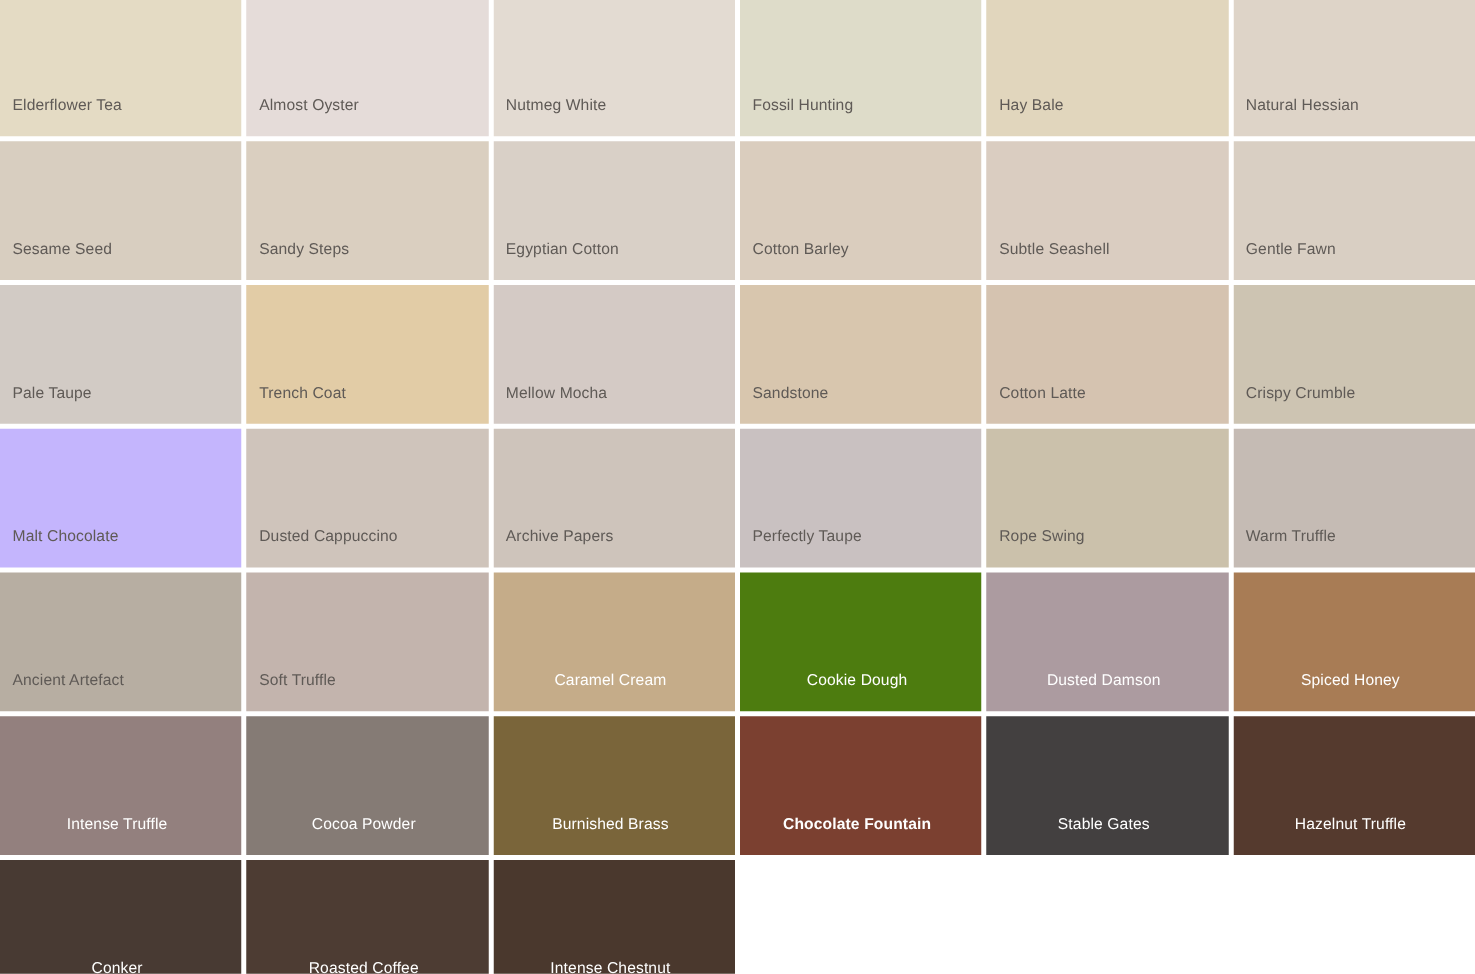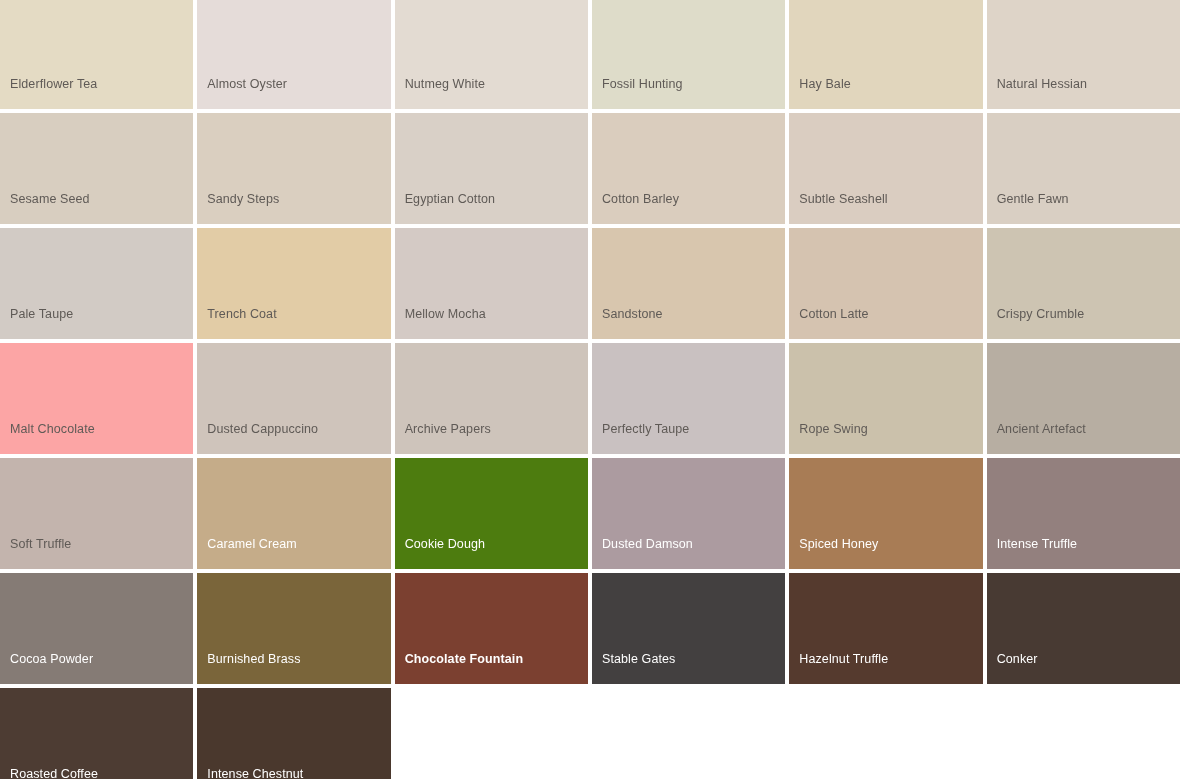--- a/index.html
+++ b/index.html
@@ -47,20 +47,21 @@
     padding: 0 16px 18px 10px;
     font-size: 12.5px;
     line-height: 14px;
     letter-spacing: 0.1px;
     white-space: nowrap;
     color: #5f5a56;
   }
 
   .swatch.is-dark .swatch-label {
     color: #ffffff;
+    text-align: center;
   }
 </style>
 </head>
 <body>
 
 <div id="swatch-grid">
     <div class="swatch" style="background: rgb(228, 219, 196);">
       <span class="swatch-label">Elderflower Tea</span>
     </div>
     <div class="swatch" style="background: rgb(229, 220, 217);">
@@ -107,34 +108,37 @@
     </div>
     <div class="swatch" style="background: rgb(216, 198, 174);">
       <span class="swatch-label">Sandstone</span>
     </div>
     <div class="swatch" style="background: rgb(213, 195, 176);">
       <span class="swatch-label">Cotton Latte</span>
     </div>
     <div class="swatch" style="background: rgb(205, 196, 178);">
       <span class="swatch-label">Crispy Crumble</span>
     </div>
-    <div class="swatch" style="background: #fca5a5;">
+    <div class="swatch" style="background: #c4b5fd;">
       <span class="swatch-label">Malt Chocolate</span>
     </div>
     <div class="swatch" style="background: rgb(207, 196, 187);">
       <span class="swatch-label">Dusted Cappuccino</span>
     </div>
     <div class="swatch" style="background: rgb(206, 196, 187);">
       <span class="swatch-label">Archive Papers</span>
     </div>
     <div class="swatch" style="background: rgb(201, 193, 193);">
       <span class="swatch-label">Perfectly Taupe</span>
     </div>
     <div class="swatch" style="background: rgb(203, 193, 171);">
       <span class="swatch-label">Rope Swing</span>
+    </div>
+    <div class="swatch" style="background: rgb(197, 187, 180);">
+      <span class="swatch-label">Warm Truffle</span>
     </div>
     <div class="swatch" style="background: rgb(183, 174, 162);">
       <span class="swatch-label">Ancient Artefact</span>
     </div>
     <div class="swatch" style="background: rgb(195, 180, 173);">
       <span class="swatch-label">Soft Truffle</span>
     </div>
     <div class="swatch is-dark" style="background: rgb(197, 172, 137);">
       <span class="swatch-label">Caramel Cream</span>
     </div>

